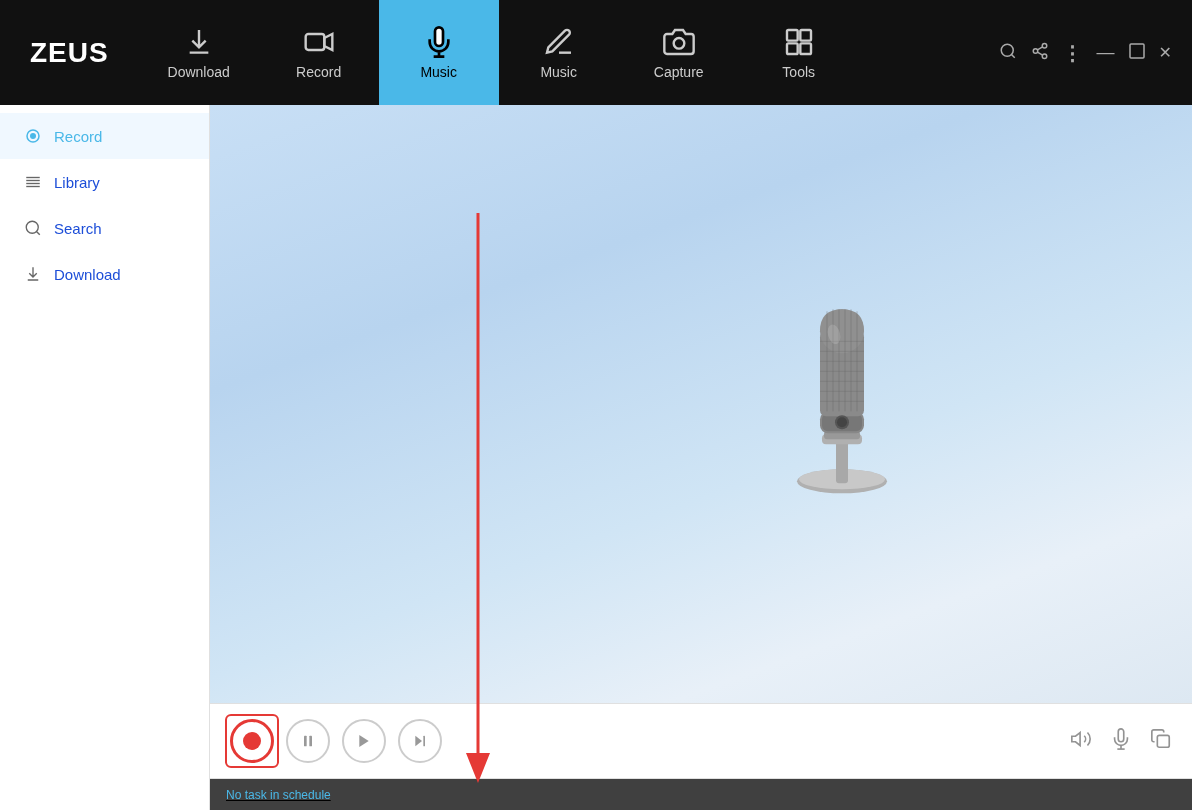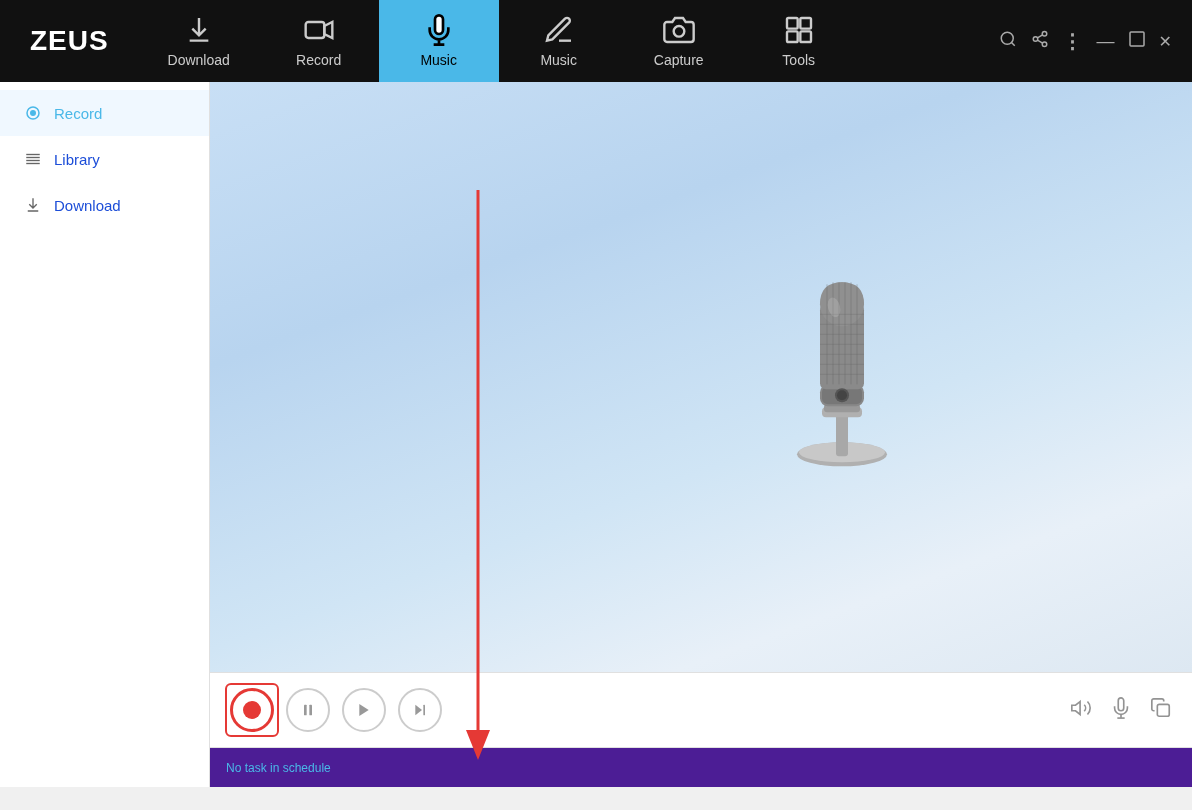--- a/index.html
+++ b/index.html
@@ -1,21 +1,21 @@
 <!DOCTYPE html>
 <html><head>
   <meta charset="utf-8">
   <style>
     * { margin: 0; padding: 0; box-sizing: border-box; }
     body { width: 1192px; height: 810px; font-family: 'Segoe UI', Arial, sans-serif; overflow: hidden; background: #f0f0f0; }
 
     
     .titlebar {
       width: 100%;
-      height: 82px;
+      height: 105px;
       background: #111111;
       display: flex;
       align-items: center;
       position: relative;
     }
     .logo {
       color: white;
       font-size: 28px;
       font-weight: 900;
       padding: 0 30px;
@@ -286,20 +286,27 @@
     <div class="sidebar-item">
       <svg viewBox="0 0 24 24" fill="none" stroke="#666" stroke-width="1.8">
         <line x1="3" y1="6" x2="21" y2="6"></line>
           <line x1="3" y1="10" x2="21" y2="10"></line>
         <line x1="3" y1="14" x2="21" y2="14"></line>
           <line x1="3" y1="18" x2="21" y2="18"></line>
       </svg>
       <span>Library</span>
     </div>
 
+    <div class="sidebar-item">
+      <svg viewBox="0 0 24 24" fill="none" stroke="#666" stroke-width="1.8">
+        <circle cx="11" cy="11" r="8"></circle>
+          <path d="M21 21l-4.35-4.35"></path>
+      </svg>
+      <span>Search</span>
+    </div>
 
     <div class="sidebar-item">
       <svg viewBox="0 0 24 24" fill="none" stroke="#666" stroke-width="1.8">
         <path d="M12 3v13M7 11l5 5 5-5M5 20h14"></path>
       </svg>
       <span>Download</span>
     </div>
   </div>
 
   <div class="content-area">
@@ -407,18 +414,18 @@
 
         <span class="right-ctrl-icon">
           <svg width="22" height="22" viewBox="0 0 24 24" fill="none" stroke="#666" stroke-width="1.8">
             <rect x="8" y="8" width="13" height="13" rx="2"></rect>
             <path d="M5 15H4a2 2 0 0 1-2-2V4a2 2 0 0 1 2-2h9a2 2 0 0 1 2 2v1"></path>
           </svg>
         </span>
       </div>
     </div>
 
-    <div style="height:40px; background:#4c1d95; border-top:1px solid #e0e0e0; display:flex; align-items:center; padding:0 16px;">
+    <div style="height:32px; background:#404040; border-top:1px solid #e0e0e0; display:flex; align-items:center; padding:0 16px;text-decoration:underline;">
       <span class="status-text">No task in schedule</span>
     </div>
 
   </div>
 </div>
 
 </body></html>

